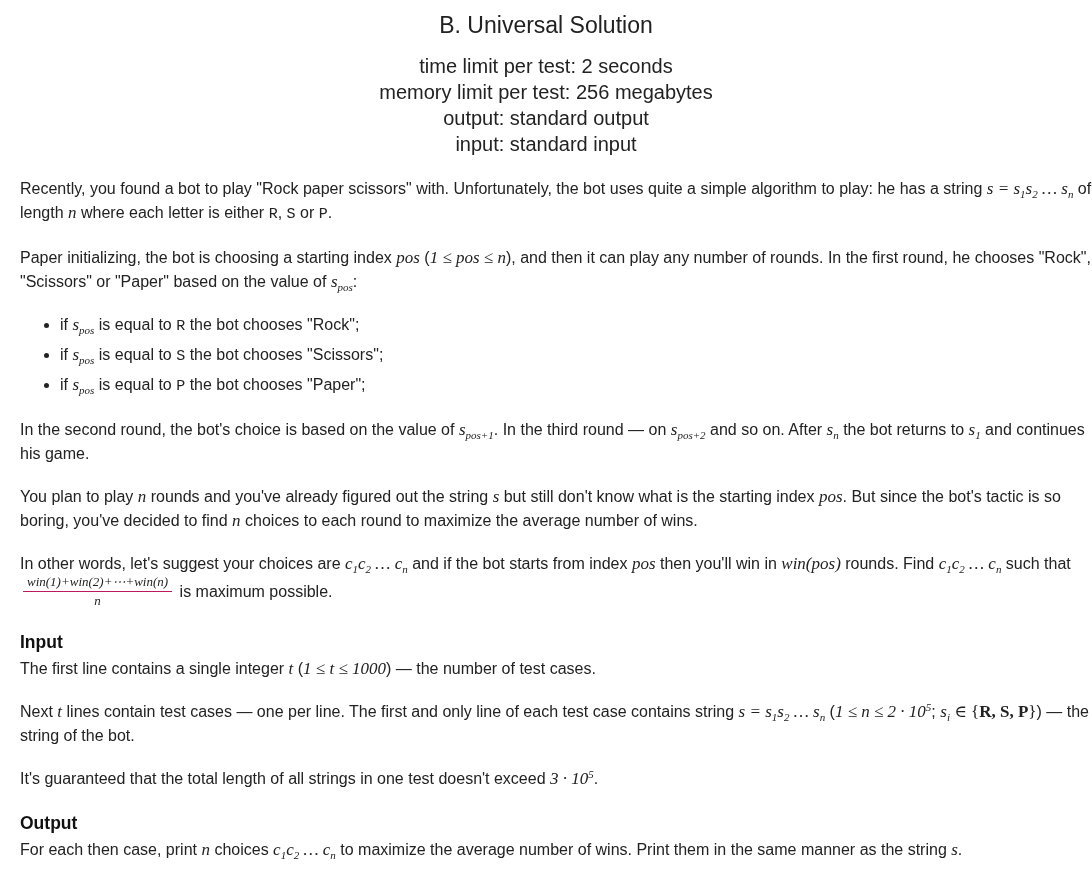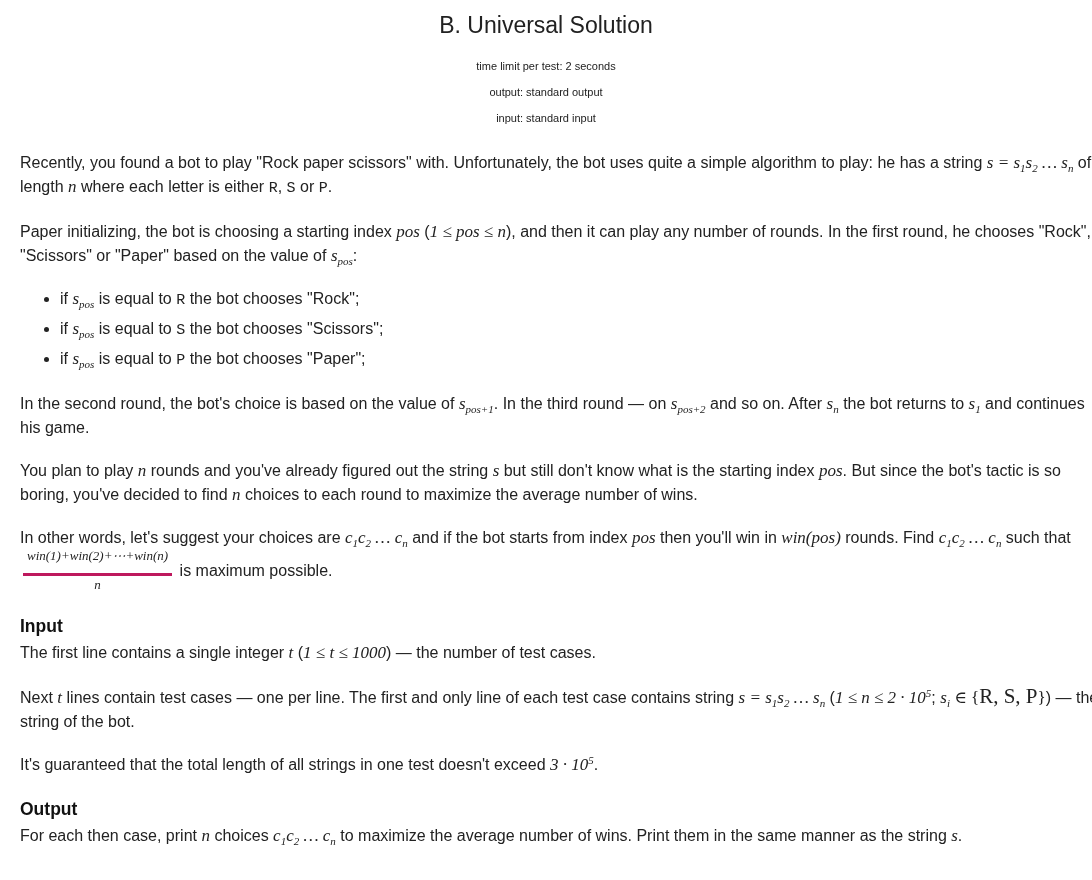--- a/index.html
+++ b/index.html
@@ -2,47 +2,48 @@
 <html><head>
 <meta charset="utf-8">
 <style>
   html,body{margin:0;padding:0;}
   body{
     width:1092px;height:880px;overflow:hidden;background:#ffffff;
     color:#222;font-family:"Liberation Sans",sans-serif;font-size:16px;
   }
   .header{text-align:center;}
   .title{font-size:23px;font-weight:400;color:#212121;margin:12px 0 14px;}
-  .meta-line{font-size:11px;line-height:26px;}
+  .meta-line{font-size:20px;line-height:26px;}
   .problem{margin-left:20px;width:1085px;margin-top:20px;}
   .problem p{margin:19px 0;line-height:24px;}
   ul.rules{margin:14px 0;padding-left:40px;}
   ul.rules li{line-height:24px;margin:4px 0;}
   .section-title{font-size:17.5px;font-weight:700;color:#111;margin:22px 0 2px;}
   .section-title + p{margin-top:4px;}
   
   .math{font-family:"Liberation Serif","DejaVu Serif",serif;font-style:italic;font-size:17px;}
   sub.math{font-size:11px;line-height:0;font-family:"Liberation Serif","DejaVu Serif",serif;font-style:italic;}
   sup.math{font-size:11px;line-height:0;font-family:"Liberation Serif","DejaVu Serif",serif;font-style:italic;}
   .math-rm{font-family:"Liberation Serif","DejaVu Serif",serif;font-style:normal;font-size:17px;}
-  .math-rmb{font-family:"Liberation Serif","DejaVu Serif",serif;font-style:normal;font-weight:400;font-size:21px;}
+  .math-rmb{font-family:"Liberation Serif","DejaVu Serif",serif;font-style:normal;font-weight:700;font-size:17px;}
   .tt{font-family:"Liberation Mono","DejaVu Sans Mono",monospace;font-size:15px;}
   .frac{display:inline-block;vertical-align:middle;text-align:center;
         font-family:"Liberation Serif","DejaVu Serif",serif;font-style:italic;
         font-size:13px;line-height:1.2;margin:0 3px;position:relative;top:-2px;}
-  .frac .num{display:block;border-bottom:3px solid #be185d;padding:0 4px 9px;}
+  .frac .num{display:block;border-bottom:1px solid #be185d;padding:0 4px 1px;}
   .frac .den{display:block;padding-top:1px;}
 </style>
 </head>
 <body>
 
 <div class="header">
   <div class="title">B. Universal Solution</div>
   <div class="meta">
     <div class="meta-line">time limit per test: 2 seconds</div>
+    <div class="meta-line">memory limit per test: 256 megabytes</div>
     <div class="meta-line">output: standard output</div>
     <div class="meta-line">input: standard input</div>
   </div>
 </div>
 
 <div class="problem">
   <p><span>Recently, you found a bot to play "Rock paper scissors" with. Unfortunately, the bot uses quite a simple algorithm to play: he has a string </span><span class="math">s = s</span><sub class="math">1</sub><span class="math">s</span><sub class="math">2</sub><span class="math"> … s</span><sub class="math">n</sub><span> of length </span><span class="math">n</span><span> where each letter is either </span><span class="tt">R</span><span>, </span><span class="tt">S</span><span> or </span><span class="tt">P</span><span>.</span></p>
   <p><span>Paper initializing, the bot is choosing a starting index </span><span class="math">pos</span><span> (</span><span class="math">1 ≤ pos ≤ n</span><span>), and then it can play any number of rounds. In the first round, he chooses "Rock", "Scissors" or "Paper" based on the value of </span><span class="math">s</span><sub class="math">pos</sub><span>:</span></p>
   <ul class="rules">
     <li><span>if </span><span class="math">s</span><sub class="math">pos</sub><span> is equal to </span><span class="tt">R</span><span> the bot chooses "Rock";</span></li>

